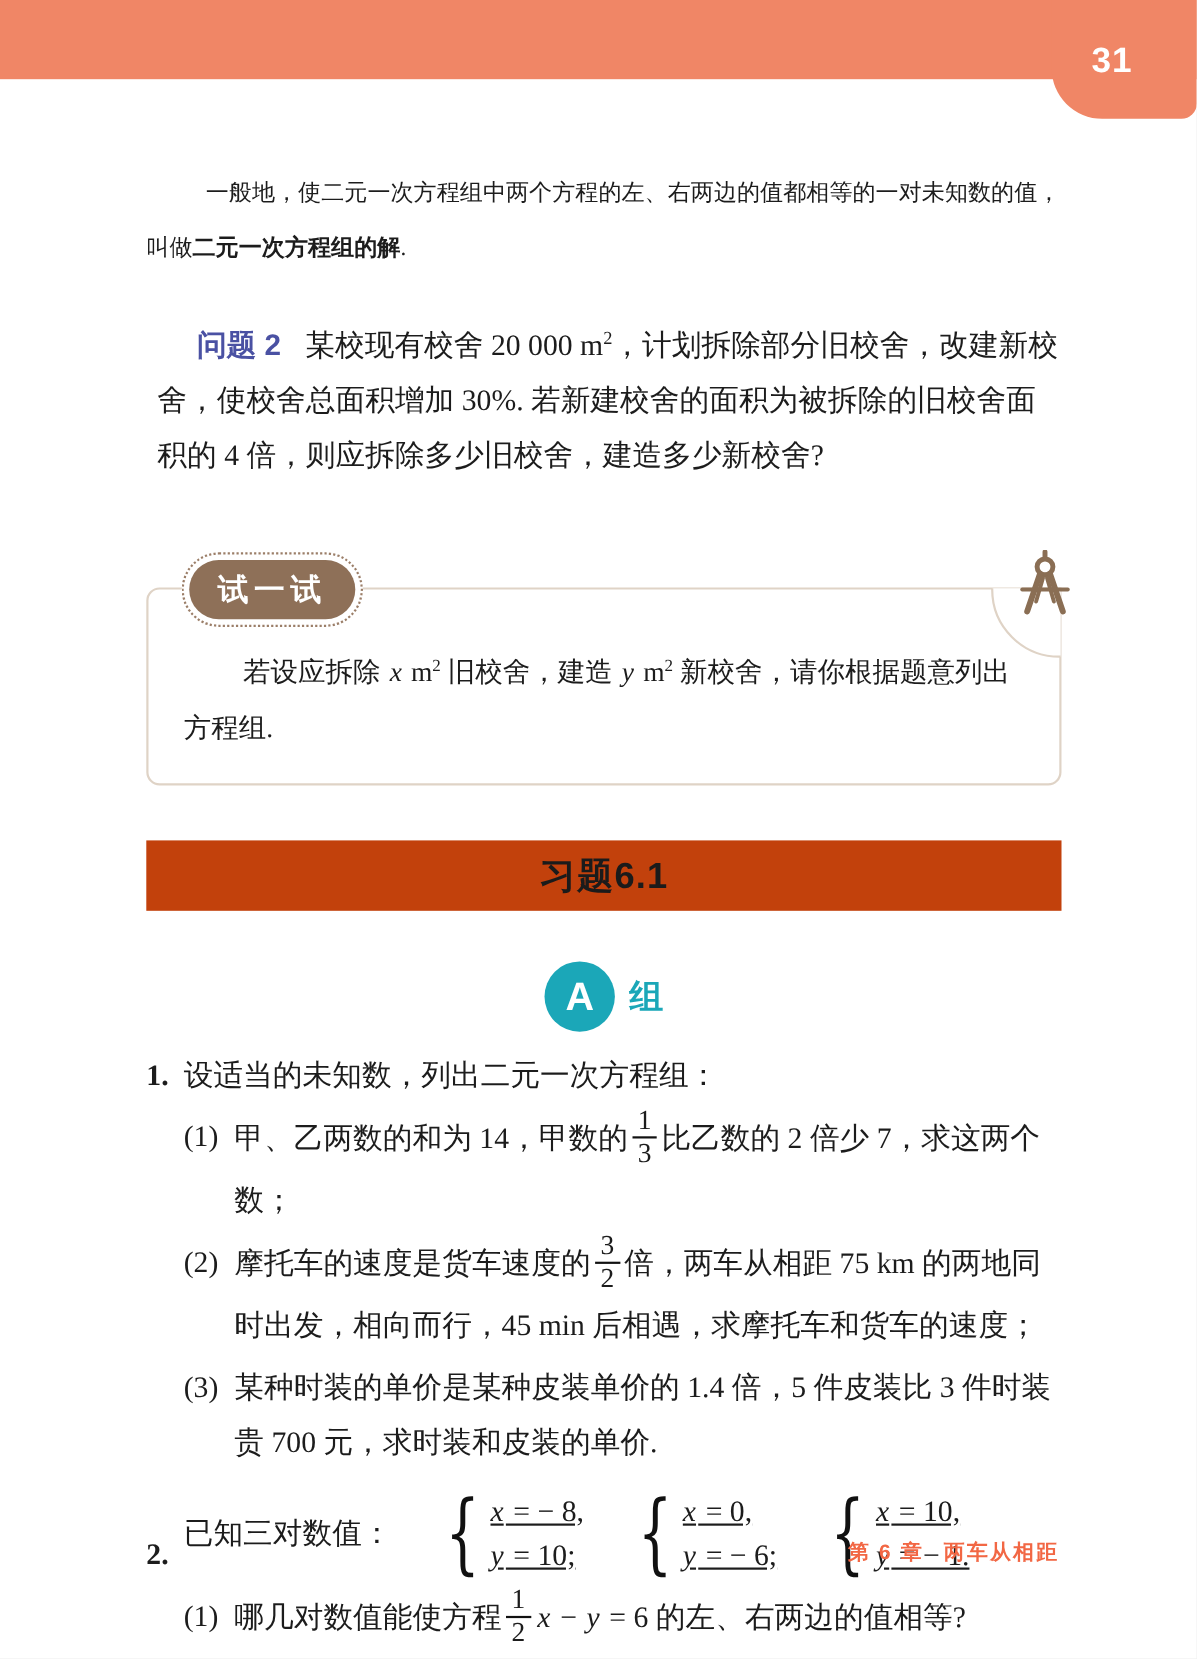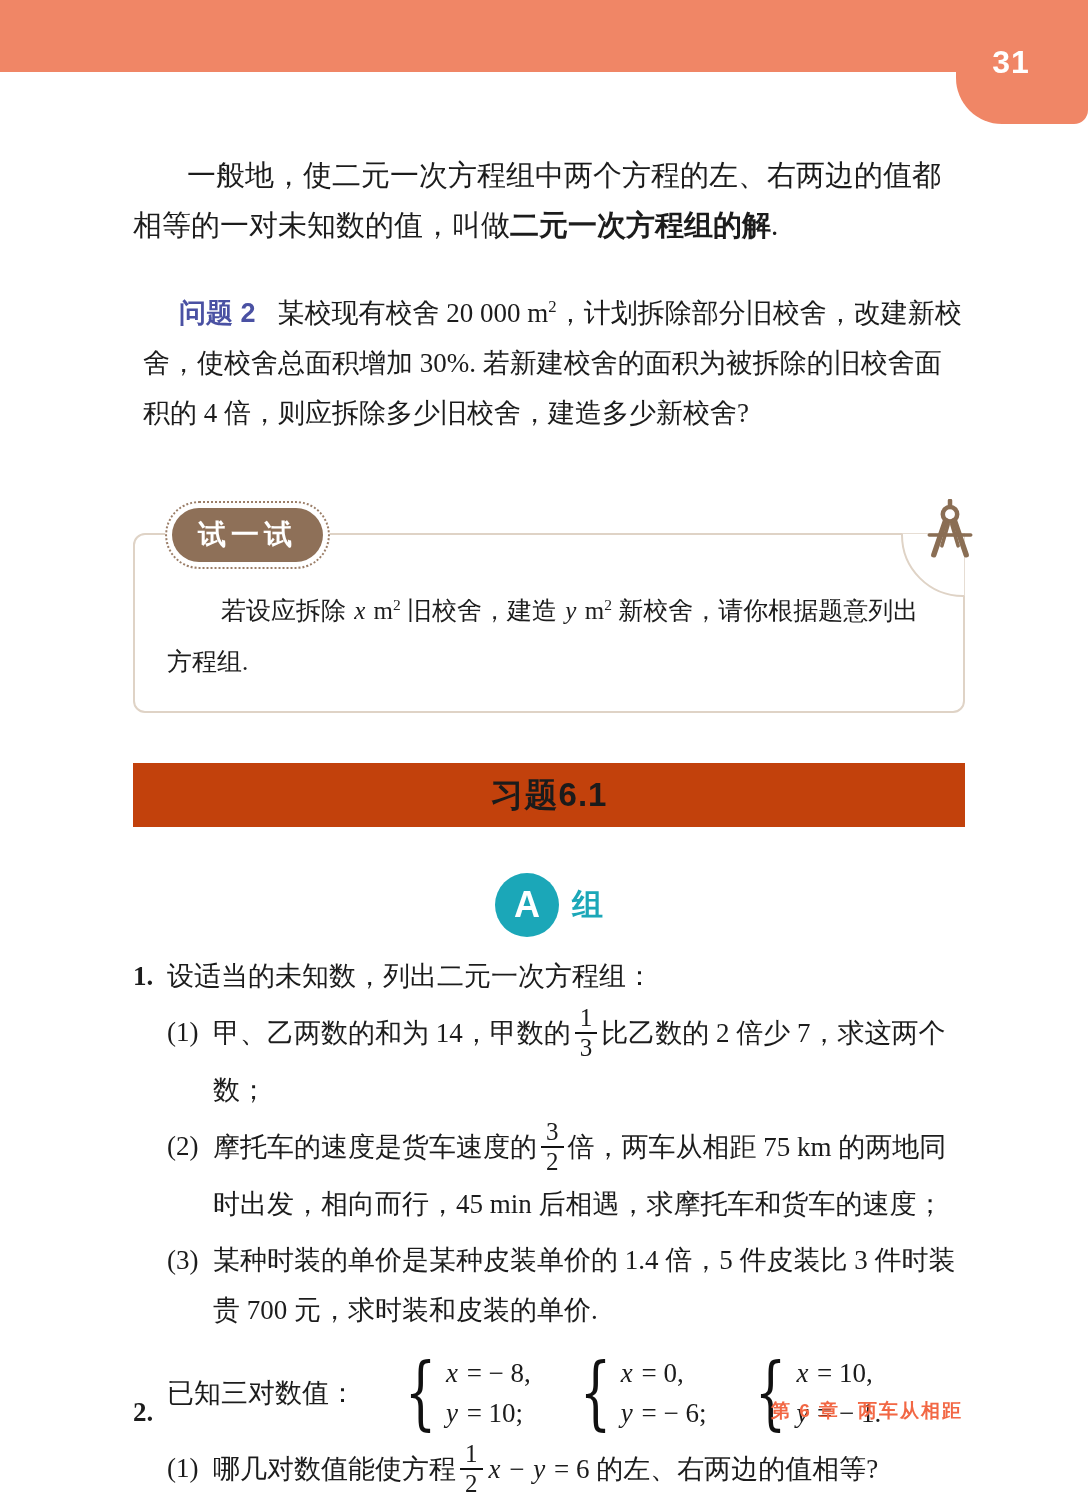--- a/index.html
+++ b/index.html
@@ -4,32 +4,32 @@
 <style>
   html,body{margin:0;padding:0;background:#e8e8e8;}
   .page{
     position:relative;width:1088px;height:1508px;background:#ffffff;overflow:hidden;
     font-family:"Liberation Serif","DejaVu Serif",serif;color:#1c1c1c;
     margin:0 auto;
   }
   
   .band{position:absolute;top:0;left:0;width:100%;height:72px;background:#F08666;}
   .page-tab{
-    position:absolute;top:0;right:0;width:132px;height:124px;background:#F08666;
+    position:absolute;top:0;right:0;width:132px;height:108px;background:#F08666;
     border-radius:0 0 14px 46px;display:flex;align-items:center;justify-content:center;
     padding-right:22px;box-sizing:border-box;
   }
   .page-tab span{
     font-family:"Liberation Sans","DejaVu Sans",sans-serif;font-weight:bold;
     font-size:32px;color:#ffffff;letter-spacing:1px;
   }
   
   .content{position:absolute;left:133px;top:0;width:832px;}
   p{margin:0;}
-  .intro{margin-top:150px;font-size:29px;line-height:50px;text-indent:54px;}
+  .intro{margin-top:150px;font-size:21px;line-height:50px;text-indent:54px;}
   .b-sans{font-family:"Liberation Sans","DejaVu Sans",sans-serif;font-weight:bold;}
   .p2{margin-top:38px;font-size:27px;line-height:50px;text-indent:36px;margin-left:10px;}
   .p2-label{color:#4A51A3;font-family:"Liberation Sans","DejaVu Sans",sans-serif;
     font-weight:bold;margin-right:22px;}
   sup.sq{font-size:0.62em;vertical-align:super;line-height:0;}
   .v{font-style:italic;padding:0 2px;}
   
   .try-wrap{position:relative;margin-top:95px;}
   .try-box{
     position:relative;border:2px solid #DFD3C6;border-radius:12px;
@@ -82,21 +82,21 @@
   .frac .fn{padding:0 5px;}
   .frac .fd{border-top:2px solid #111;padding:0 5px;}
   
   .sys-row{display:flex;align-items:center;gap:39px;flex-wrap:wrap;}
   .sys{display:inline-flex;align-items:center;}
   .brace{
     display:inline-block;font-family:"DejaVu Serif",serif;font-weight:400;color:#111;
     font-size:80px;line-height:80px;transform:scaleX(0.62);transform-origin:center;
     margin-right:-2px;
   }
-  .sys-col{display:flex;flex-direction:column;}
+  .sys-col{display:flex;flex-direction:column;text-decoration:underline;}
   .sys-line{line-height:40px;white-space:nowrap;}
   .mt10{margin-top:10px;}
   .mt18{margin-top:18px;}
   .num-pad{padding-top:34px;}
   
   .footer{
     position:absolute;top:1398px;right:125px;color:#F26744;
     font-family:"Liberation Sans","DejaVu Sans",sans-serif;font-weight:bold;
     font-size:19px;letter-spacing:2px;display:flex;gap:18px;
   }

